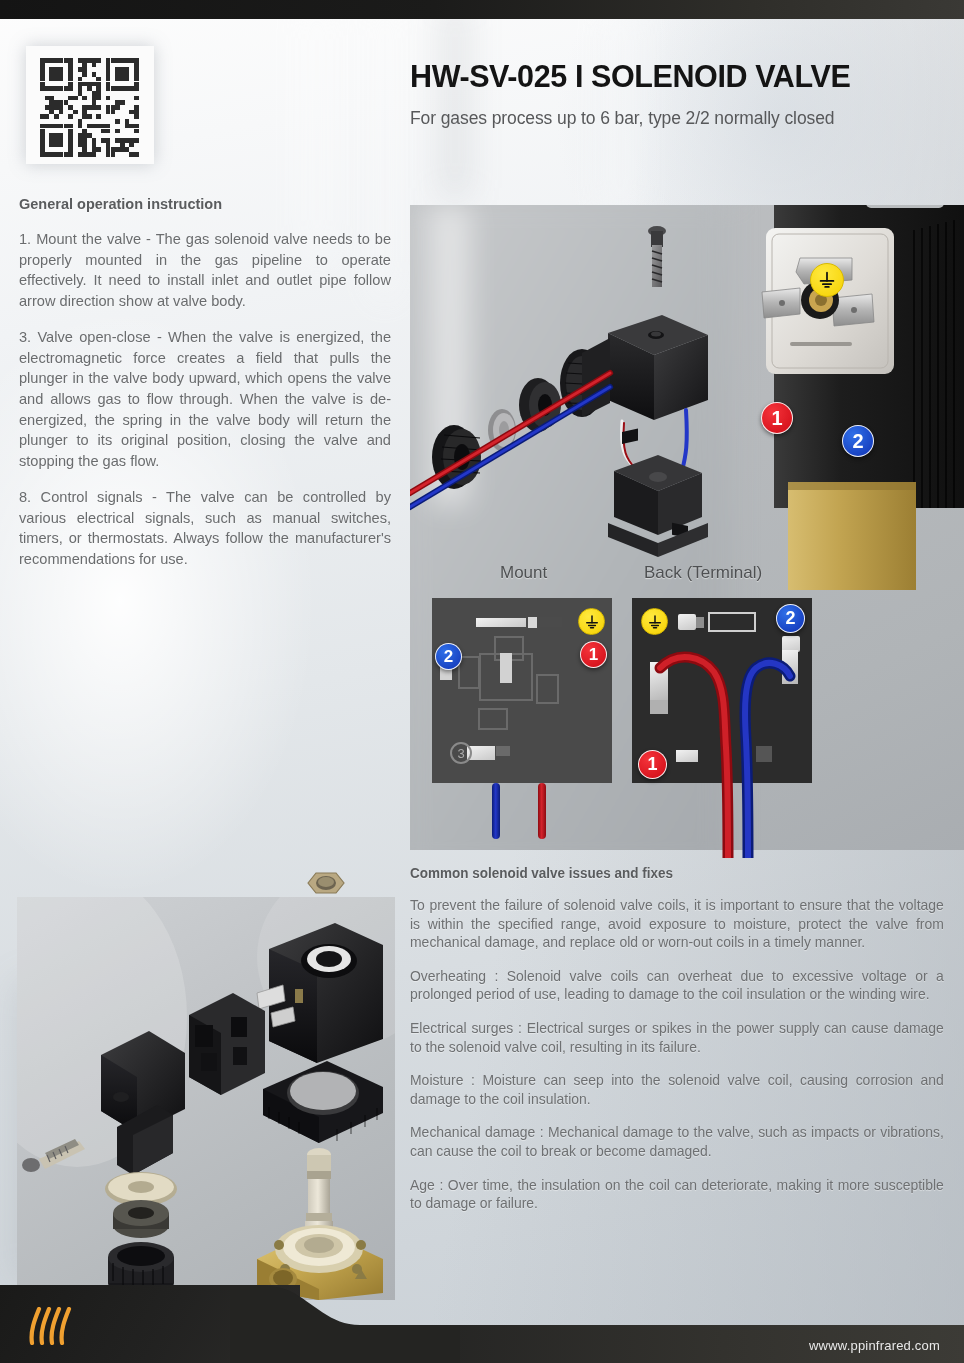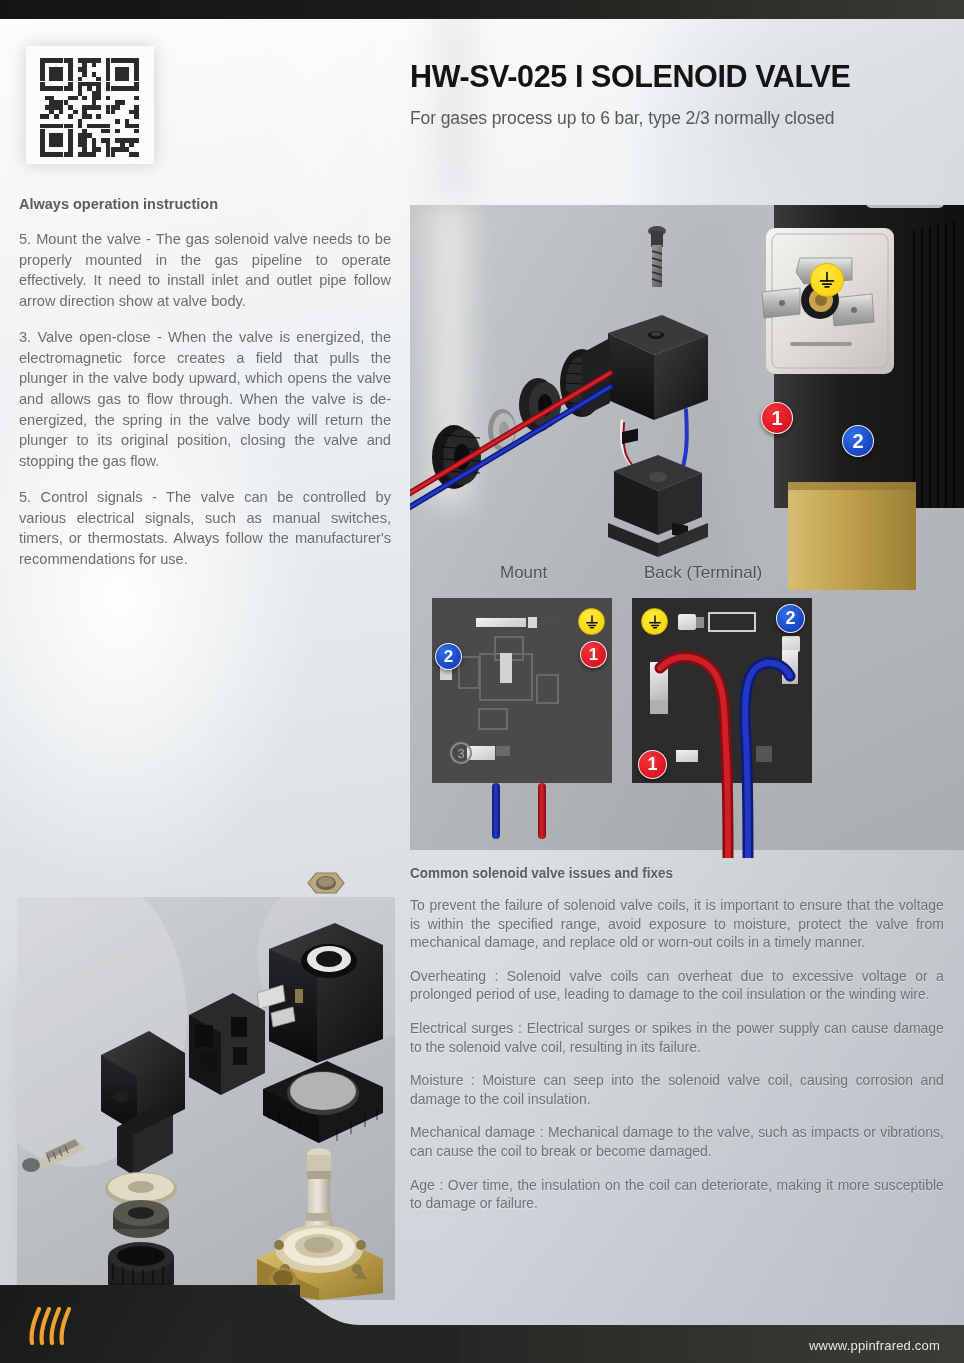--- a/index.html
+++ b/index.html
@@ -385,28 +385,28 @@
       <i class="qm" style="left:51.7px;top:94.0px;width:4.7px;height:4.7px;"></i>
       <i class="qm" style="left:65.8px;top:94.0px;width:4.7px;height:4.7px;"></i>
       <i class="qm" style="left:70.5px;top:94.0px;width:4.7px;height:4.7px;"></i>
       <i class="qm" style="left:89.3px;top:94.0px;width:4.7px;height:4.7px;"></i>
       <i class="qm" style="left:94.0px;top:94.0px;width:4.7px;height:4.7px;"></i>
     </div>
 </div>
 
 <div id="header">
   <div id="doc-title">HW-SV-025 I SOLENOID VALVE</div>
-  <div id="doc-subtitle">For gases process up to 6 bar, type 2/3 normally closed</div>
+  <div id="doc-subtitle">For gases process up to 6 bar, type 2/2 normally closed</div>
 </div>
 
 <div id="left-col">
-  <div class="sec-head">Always operation instruction</div>
-  <p class="body-p">5. Mount the valve - The gas solenoid valve needs to be properly mounted in the gas pipeline to operate effectively. It need to install inlet and outlet pipe follow  arrow direction show at valve body.</p>
+  <div class="sec-head">General operation instruction</div>
+  <p class="body-p">1. Mount the valve - The gas solenoid valve needs to be properly mounted in the gas pipeline to operate effectively. It need to install inlet and outlet pipe follow  arrow direction show at valve body.</p>
   <p class="body-p">3. Valve open-close - When the valve is energized, the electromagnetic force creates a field that pulls the plunger in the valve body upward, which opens the valve and allows gas to flow through. When the valve is de-energized, the spring in the valve body will return the plunger to its original position, closing the valve and stopping the gas flow.</p>
-  <p class="body-p">  5. Control signals - The valve can be controlled by various electrical signals, such as manual switches, timers, or thermostats. Always follow the manufacturer's recommendations for use.</p>
+  <p class="body-p">  8. Control signals - The valve can be controlled by various electrical signals, such as manual switches, timers, or thermostats. Always follow the manufacturer's recommendations for use.</p>
 </div>
 
 <div id="photo-panel">
 
   <div class="pp-blur" style="left:-10px;top:-10px;width:330px;height:680px;background:linear-gradient(120deg,#c9cbcd,#b1b5b8 60%,#a5a9ad);"></div>
   <div class="pp-blur" style="left:20px;top:0;width:40px;height:300px;background:rgba(255,255,255,.5);"></div>
 
   <svg id="exploded-din" viewBox="0 0 360 400">
     <defs>
       <linearGradient id="blkA" x1="0" y1="0" x2="1" y2="1">

